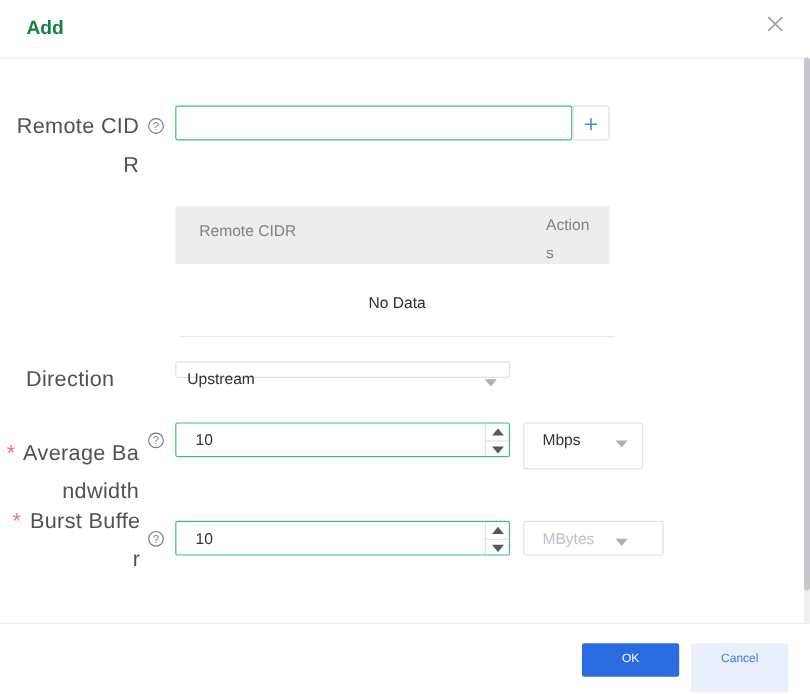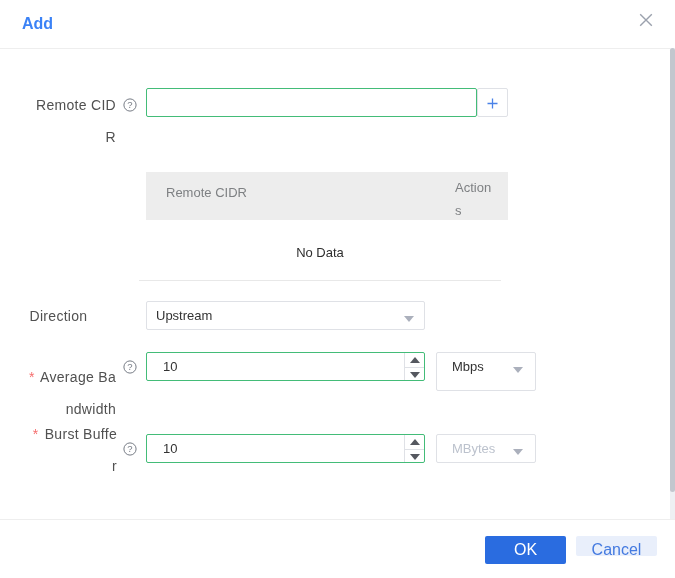--- a/index.html
+++ b/index.html
@@ -1,27 +1,27 @@
 <!DOCTYPE html>
 <html><head>
 <meta charset="utf-8">
 <style>
   html,body{margin:0;padding:0;}
   body{width:675px;height:578px;background:#fff;font-family:"Liberation Sans",sans-serif;position:relative;overflow:hidden;}
   .abs{position:absolute;}
-  .title{left:22px;top:13px;font-size:16px;font-weight:bold;color:#3b82f6;line-height:22px;}
+  .title{left:22px;top:13px;font-size:16px;font-weight:bold;color:#15803d;line-height:22px;}
   .hline{height:1px;background:#eeeeee;}
-  .label{font-size:14px;color:#515151;line-height:32px;text-align:right;letter-spacing:.3px;}
+  .label{font-size:18px;color:#515151;line-height:32px;text-align:right;letter-spacing:.3px;}
   .req{color:#f56c6c;margin-right:2px;}
   .inp{box-sizing:border-box;border:1px solid #43bc78;border-radius:2px;background:#fff;padding-left:18px;}
   .sel{box-sizing:border-box;border:1px solid #dfe1e6;border-radius:2px;background:#fff;font-size:13px;color:#333;}
   .sel .txt{position:absolute;left:11px;top:0;line-height:27px;}
   .arrow{position:absolute;width:0;height:0;border-left:5px solid transparent;border-right:5px solid transparent;border-top:6px solid #abb0bc;}
   .thead{background:#ededed;font-size:13px;color:#7e8083;}
-  .btn{box-sizing:border-box;border-radius:2px;font-size:16px;text-align:center;line-height:27px;}
+  .btn{box-sizing:border-box;border-radius:2px;font-size:10px;text-align:center;line-height:27px;}
 </style>
 </head>
 <body>
 
   <div class="abs title">Add</div>
   <svg class="abs" style="left:639px;top:13px;" width="14" height="14" viewBox="0 0 14 14">
     <path d="M1.2 1.2 L12.8 12.8 M12.8 1.2 L1.2 12.8" stroke="#9ba1ad" stroke-width="1.4" fill="none"></path>
   </svg>
   <div class="abs hline" style="left:0;top:48px;width:670px;"></div>
 
@@ -37,26 +37,26 @@
   <div class="abs" style="left:477px;top:88px;width:31px;height:29px;box-sizing:border-box;border:1px solid #dfe1e6;border-radius:2px;">
     <svg style="position:absolute;left:9px;top:9px;" width="11" height="11" viewBox="0 0 11 11">
       <path d="M5.5 0.5 V10.5 M0.5 5.5 H10.5" stroke="#4a82e8" stroke-width="1.3" fill="none"></path>
     </svg>
   </div>
 
   <div class="abs thead" style="left:146px;top:172px;width:362px;height:48px;">
     <div class="abs" style="left:20px;top:0;line-height:42px;">Remote CIDR</div>
     <div class="abs" style="left:309px;top:4px;line-height:23px;">Action<br>s</div>
   </div>
-  <div class="abs" style="left:139px;top:220px;width:362px;height:60px;border-bottom:1px solid #e8e8e8;">
+  <div class="abs" style="left:150px;top:220px;width:362px;height:60px;border-bottom:1px solid #e8e8e8;">
     <div style="text-align:center;line-height:65px;font-size:13px;color:#2e2e2e;">No Data</div>
   </div>
 
   <div class="abs label" style="left:0;top:300px;width:117px;text-align:center;">Direction</div>
-  <div class="abs sel" style="left:146px;top:301px;width:279px;height:29px;">
+  <div class="abs sel" style="left:146px;top:301px;width:279px;height:14px;">
     <span class="txt" style="left:9px;">Upstream</span>
     <span class="arrow" style="left:257px;top:14px;"></span>
   </div>
 
   <div class="abs label" style="left:0;top:361px;width:116px;"><span class="req">*</span> Average Ba<br>ndwidth</div>
   <svg class="abs" style="left:122.5px;top:359.5px;" width="14" height="14" viewBox="0 0 14 14">
     <circle cx="7" cy="7" r="6.1" fill="none" stroke="#767b85" stroke-width="1"></circle>
     <text x="7" y="10.4" text-anchor="middle" font-size="9.5" fill="#767b85" font-family="Liberation Sans">?</text>
   </svg>
   <div class="abs inp" style="left:146px;top:352px;width:279px;height:29px;">
@@ -78,20 +78,20 @@
     <text x="7" y="10.4" text-anchor="middle" font-size="9.5" fill="#767b85" font-family="Liberation Sans">?</text>
   </svg>
   <div class="abs inp" style="left:146px;top:434px;width:279px;height:29px;">
     <span style="position:absolute;left:16px;top:0;line-height:27px;font-size:13px;color:#333;">10</span>
     <div style="position:absolute;right:0;top:0;width:19px;height:27px;border-left:1px solid #dfe1e6;">
       <div style="position:absolute;left:0;top:14px;width:19px;height:1px;background:#dfe1e6;"></div>
       <div style="position:absolute;left:4.5px;top:4px;width:0;height:0;border-left:5px solid transparent;border-right:5px solid transparent;border-bottom:6px solid #55585f;"></div>
       <div style="position:absolute;left:4.5px;top:19px;width:0;height:0;border-left:5px solid transparent;border-right:5px solid transparent;border-top:6px solid #55585f;"></div>
     </div>
   </div>
-  <div class="abs sel" style="left:436px;top:434px;width:100px;height:29px;">
+  <div class="abs sel" style="left:436px;top:434px;width:117px;height:29px;">
     <span class="txt" style="left:15px;color:#bcc2cd;">MBytes</span>
     <span class="arrow" style="left:76px;top:14px;"></span>
   </div>
 
   <div class="abs hline" style="left:0;top:519px;width:675px;"></div>
   <div class="abs btn" style="left:485px;top:536px;width:81px;height:28px;background:#2a6ce0;color:#fff;">OK</div>
-  <div class="abs btn" style="left:576px;top:536px;width:81px;height:20px;background:#e9effb;color:#447ae0;">Cancel</div>
+  <div class="abs btn" style="left:576px;top:536px;width:81px;height:41px;background:#e9effb;color:#447ae0;">Cancel</div>
 
 </body></html>

